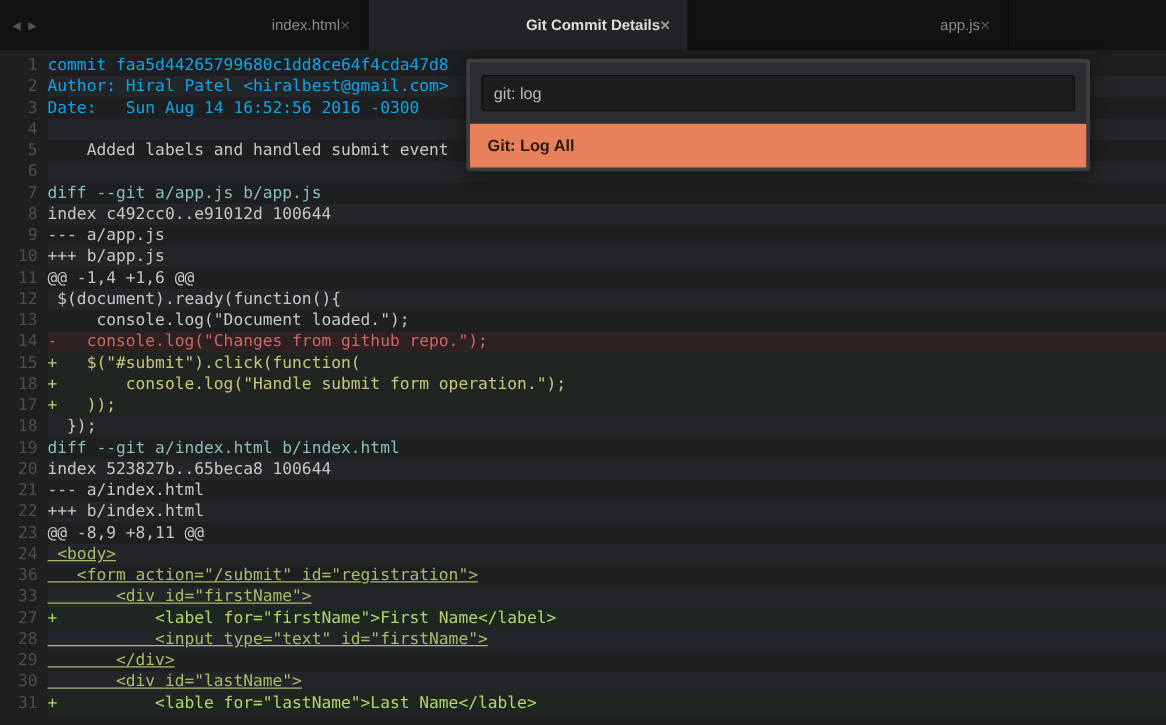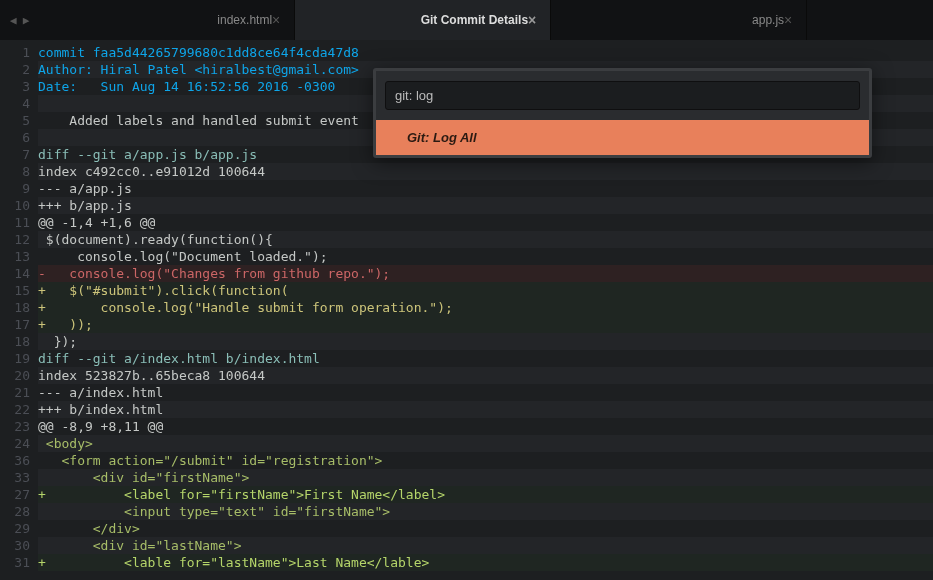--- a/index.html
+++ b/index.html
@@ -75,27 +75,27 @@
   .bg-odd  { background: #1d1f21; }
   .bg-even { background: #232528; }
   .bg-del  { background: rgba(100,40,40,0.25); }
   .bg-add  { background: rgba(40,70,40,0.20); }
 
   .c-default { color: #c5c8c6; }
   .c-orange  { color: #0ea5e9; }
   .c-cyan    { color: #8abeb7; }
   .c-red     { color: #cc6666; }
   .c-yellow  { color: #ccc47a; }
-  .c-green   { color: #a7bd68; }
+  .c-green   { color: #a7bd68; text-decoration: underline; }
   .c-greenbr { color: #b5d56a; }
 
   
   .palette {
     position: absolute;
-    top: 68px;
+    top: 47px;
     left: 373px;
     width: 499px;
     background: #2a2c2f;
     border: 3px solid #3b3d40;
     border-radius: 3px;
     z-index: 50;
     box-shadow: 0 4px 20px rgba(0,0,0,0.5);
     font-family: "Helvetica Neue", Arial, sans-serif;
   }
   .palette-input {
@@ -104,25 +104,24 @@
     background: #1b1d1f;
     border: 1px solid #0f0f10;
     border-radius: 3px;
     padding: 6px 9px;
     color: #bbb;
     font-size: 13px;
     outline: none;
   }
   .palette-list {}
   .palette-item {
-    padding: 10px 31px;
+    padding: 10px 14px;
     color: #9b9e9f;
     font-size: 13px;
     cursor: pointer;
-    font-style: italic;
   }
   .palette-item.selected {
     background: #e8805b;
     color: #2b1a12;
     font-weight: 700;
   }
 </style>
 </head>
 <body>
 

